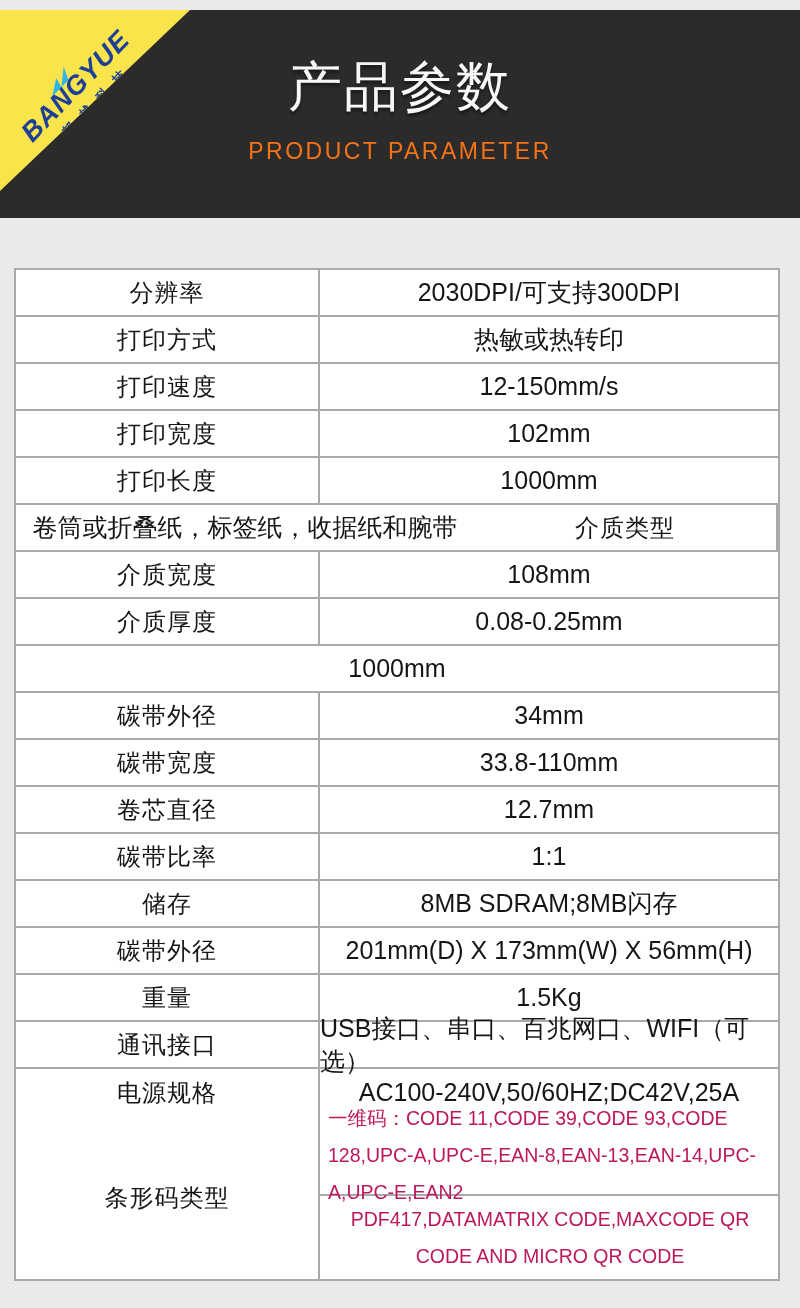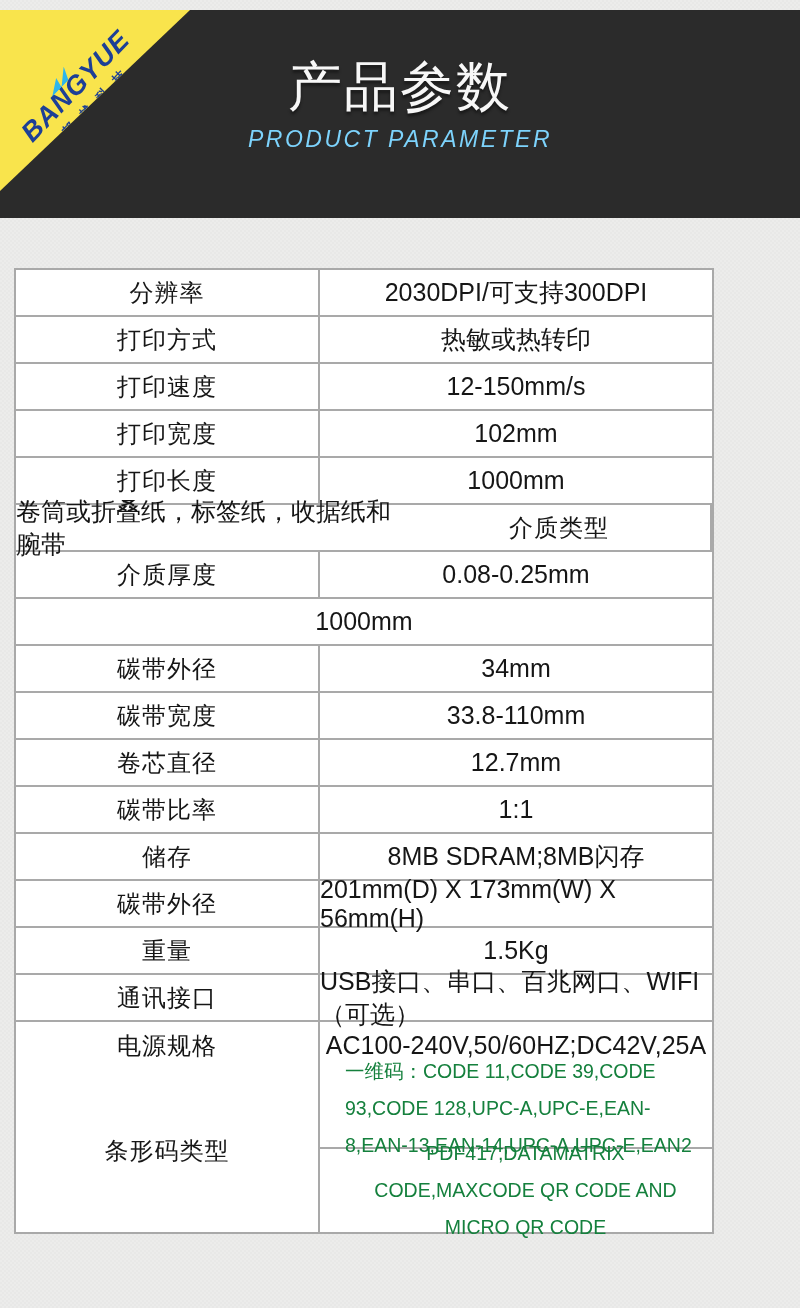--- a/index.html
+++ b/index.html
@@ -25,25 +25,24 @@
   }
   .title {
     margin-top:42px;
     font-size:54px; line-height:68px;
     font-weight:400; letter-spacing:2px;
     color:#f7f7f7;
     text-shadow:0 3px 3px rgba(0,0,0,.45);
     font-family:"Liberation Sans","DejaVu Sans",sans-serif;
   }
   .subtitle {
-    margin-top:6px;
+    margin-top:18px;
     font-size:23px; letter-spacing:2.5px;
-    color:#7dd3fc;
+    color:#f97316;
     font-weight:400;
-    font-style:italic;
   }
 
   
   .corner-ribbon {
     position:absolute; top:0; left:0;
     width:190px; height:181px;
     background:#f9e44c;
     -webkit-clip-path:polygon(0 0, 100% 0, 0 100%);
     clip-path:polygon(0 0, 100% 0, 0 100%);
     overflow:hidden;
@@ -70,42 +69,42 @@
   .logo-cn {
     margin-top:3px; padding-left:12px;
     font-size:13px; letter-spacing:11px;
     font-weight:700;
     color:#1d3f96;
   }
 
   
   .spec-table {
     position:absolute; top:268px; left:14px;
-    width:700px;
+    width:766px;
     background:#ffffff;
     border:2px solid #a9a9a9;
   }
   .spec-row { display:flex; height:47px; border-bottom:2px solid #a9a9a9; }
   .spec-row:last-child { border-bottom:none; }
   .spec-row.tall { height:163px; }
   .cell { display:flex; align-items:center; justify-content:center; color:#161616; }
   .cell.label {
     width:304px;
     border-right:2px solid #a9a9a9;
     font-size:24px;
     letter-spacing:1px;
   }
   .cell.value { flex:1; font-size:25px; }
   .cell.value-group { flex:1; flex-direction:column; align-items:stretch; padding:0; }
   .sub {
     display:flex; align-items:center;
     height:80px;
-    padding:0 6px 0 25px;
+    padding:0 6px 0 8px;
     font-size:19.5px; line-height:37px;
-    color:#15803d;
+    color:#be185d;
   }
   .sub:first-child { border-bottom:2px solid #a9a9a9; }
   .sub:last-child { flex:1;text-align:center; }
 </style>
 </head>
 <body>
 
 <div class="page">
 
   <header class="banner">
@@ -140,20 +139,24 @@
         </div>
         <div class="spec-row">
           <div class="cell label">打印长度</div>
           <div class="cell value">1000mm</div>
         </div>
         <div class="spec-row">
           <div class="cell value">卷筒或折叠纸，标签纸，收据纸和腕带</div>
           <div class="cell label">介质类型</div>
         </div>
         <div class="spec-row">
+          <div class="cell label">介质宽度</div>
+          <div class="cell value">108mm</div>
+        </div>
+        <div class="spec-row">
           <div class="cell label">介质厚度</div>
           <div class="cell value">0.08-0.25mm</div>
         </div>
         <div class="spec-row">
           <div class="cell value">1000mm</div>
         </div>
         <div class="spec-row">
           <div class="cell label">碳带外径</div>
           <div class="cell value">34mm</div>
         </div>

